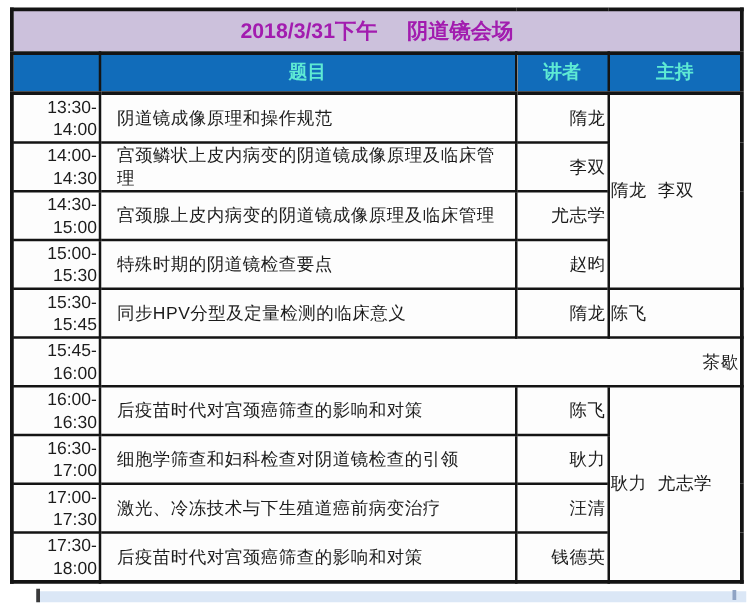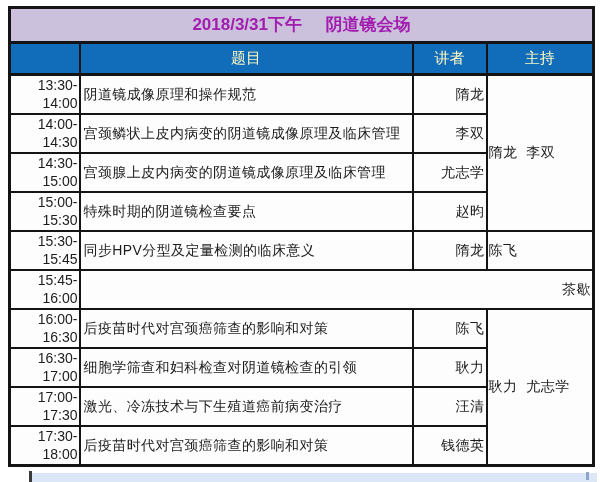--- a/index.html
+++ b/index.html
@@ -40,38 +40,38 @@
     text-align: center;
     vertical-align: middle;
     font-weight: bold;
     font-size: 17px;
     color: #a21caf;
     border-bottom: 3px solid #141414;
     white-space: pre;
   }
   tr.head-row td {
     background: #116cba;
-    color: #fef9c3;
-    font-weight: normal;
+    color: #5eead4;
+    font-weight: bold;
     height: 27px;
     text-align: center;
     vertical-align: middle;
     font-size: 15px;
     border-bottom: 3px solid #141414;
   }
   tr.data-row { height: 39px; }
   td.time-cell {
     text-align: right;
     vertical-align: middle;
     letter-spacing: 0px;
   }
   td.topic-cell {
     text-align: left;
     vertical-align: middle;
-    padding: 0 4px 0 3px;
+    padding: 0 4px 0 13px;
     letter-spacing: 0.4px;
   }
   td.speaker-cell {
     text-align: right;
     vertical-align: middle;
     letter-spacing: 0.5px;
   }
   td.host-cell {
     text-align: left;
     vertical-align: middle;

